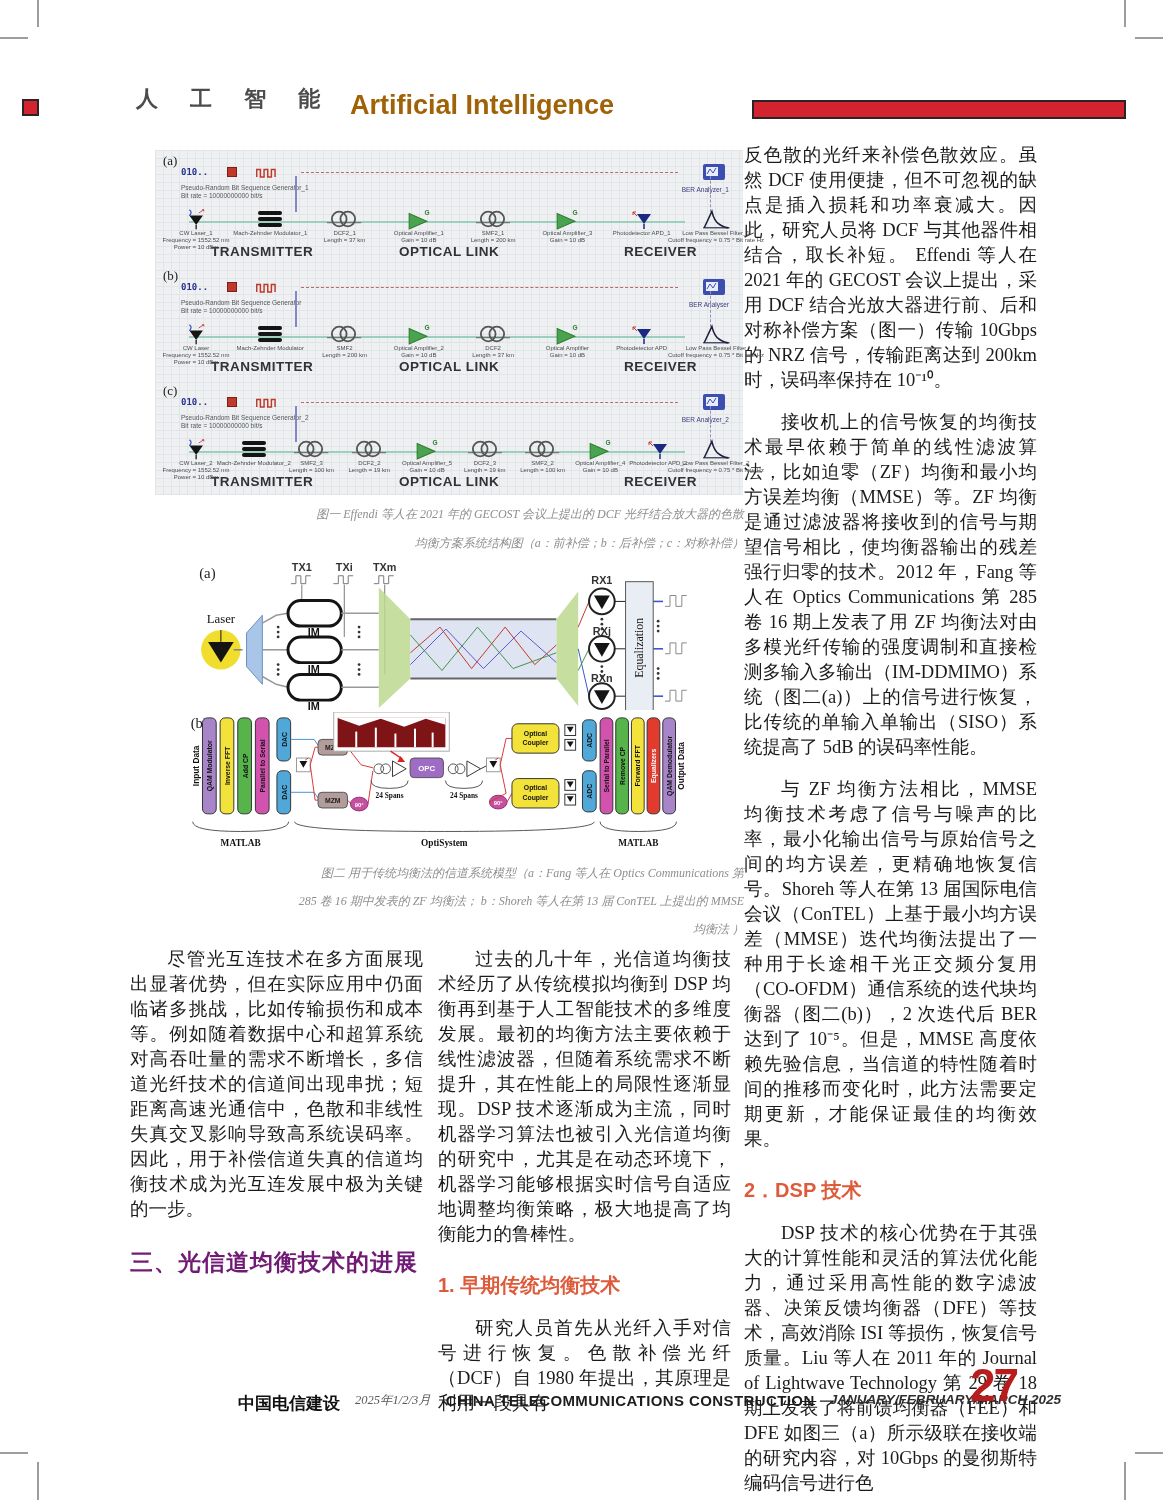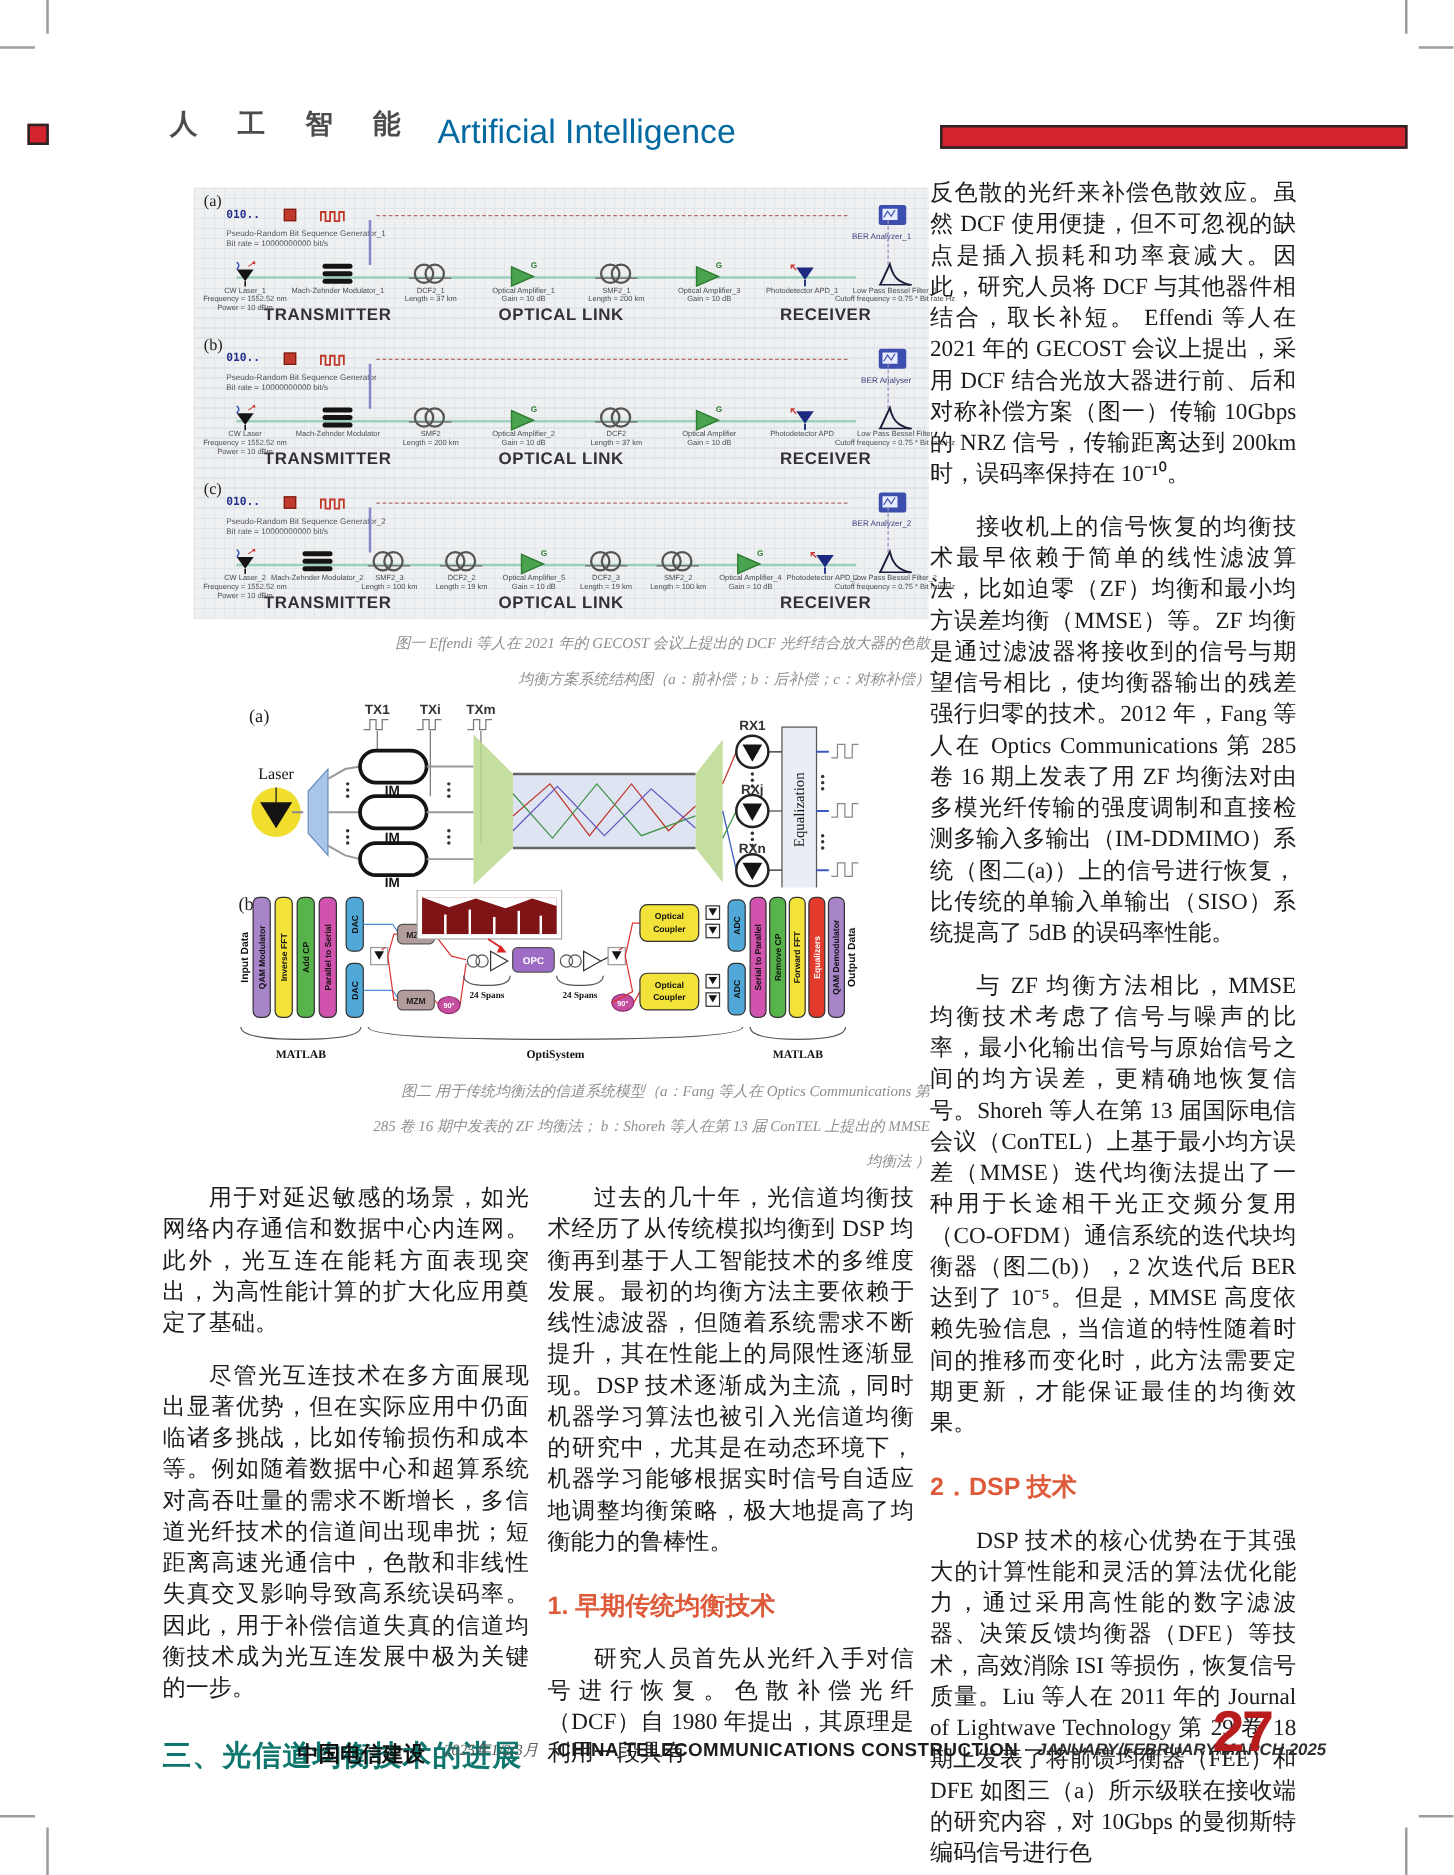--- a/index.html
+++ b/index.html
@@ -4,22 +4,22 @@
 <style>
   html,body{margin:0;padding:0;background:#fff;}
   .page{position:relative;width:1163px;height:1500px;background:#ffffff;overflow:hidden;
         font-family:"Liberation Serif",serif;color:#191919;}
   
   .cm{position:absolute;background:#9d9d9d;}
   
   .hdr-sq{position:absolute;left:22px;top:99px;width:13px;height:13px;background:#d2232e;border:2px solid #2a2426;}
   .t-cn{position:absolute;left:136px;top:84px;font-family:"Liberation Sans",sans-serif;font-weight:bold;
         font-size:22px;color:#4c4c4e;letter-spacing:13px;white-space:nowrap;}
-  .t-en{position:absolute;left:350px;top:90px;font-family:"Liberation Sans",sans-serif;font-weight:normal;
-        font-size:27px;color:#0369a1;white-space:nowrap;}
+  .t-en{position:absolute;left:350px;top:90px;font-family:"Liberation Sans",sans-serif;font-weight:bold;
+        font-size:27px;color:#a16207;white-space:nowrap;}
   .hdr-bar{position:absolute;left:752px;top:100px;width:370px;height:15px;background:#d2232e;border:2px solid #2a2426;}
   
   .f1wrap{position:absolute;left:155px;top:150px;width:588px;height:345px;background:#eef0f1;
     background-image:repeating-linear-gradient(0deg,#e2e5e7 0 1px,transparent 1px 8px),
                      repeating-linear-gradient(90deg,#e2e5e7 0 1px,transparent 1px 8px);}
   .f1p{position:absolute;left:0;width:588px;height:115px;}
   .f1tag{position:absolute;left:8px;top:3px;font-size:13px;color:#222;}
   .f1top{position:absolute;left:26px;right:16px;top:13px;height:18px;display:flex;align-items:center;gap:19px;}
   .f1bits{font-family:"DejaVu Sans Mono",monospace;font-weight:bold;font-size:9px;color:#26318e;}
   .f1redbox{width:8px;height:8px;background:#c0392b;border:1px solid #7c1f16;flex:none;}
@@ -43,21 +43,21 @@
   .sec1{left:56px;} .sec2{left:50%;transform:translateX(-50%);} .sec3{right:46px;}
   
   .figcap{position:absolute;font-style:italic;font-size:12px;color:#8e8e8e;text-align:right;line-height:29px;}
   
   .fig2a{position:absolute;left:188px;top:558px;}
   .fig2b{position:absolute;left:183px;top:712px;}
   
   .col{position:absolute;width:293px;font-size:18.5px;line-height:25px;text-align:justify;color:#1b1b1b;}
   .col p{margin:0 0 17px;text-indent:2em;}
   .col p.noind{text-indent:0;}
-  .h-red{font-family:"Liberation Sans",sans-serif;font-weight:bold;font-size:23px;color:#0f766e;
+  .h-red{font-family:"Liberation Sans",sans-serif;font-weight:bold;font-size:23px;color:#701a75;
          margin-top:28px;letter-spacing:1px;}
   .h-org{font-family:"Liberation Sans",sans-serif;font-weight:bold;font-size:20px;color:#dd5a3a;
          margin:26px 0 18px;}
   
   .footer{position:absolute;left:238px;top:1392px;display:flex;align-items:flex-start;gap:15px;
           font-family:"Liberation Sans",sans-serif;white-space:nowrap;}
   .ft-cn{font-weight:bold;font-size:17px;color:#101010;}
   .ft-dcn{font-family:"Liberation Serif",serif;font-style:italic;font-size:12.5px;color:#5a5a5a;}
   .ft-en{font-size:15px;color:#1d1d1d;letter-spacing:.4px;font-weight:bold;}
   .ft-den{font-style:italic;font-size:13.5px;color:#2e2e2e;font-weight:bold;}
@@ -654,21 +654,20 @@
     <text class="ser" x="461" y="137" font-size="9.5" font-weight="bold" fill="#111" text-anchor="middle">MATLAB</text>
   </svg>
 
   <div class="figcap" style="left:120px;top:859px;width:624px;line-height:28px">
     <div>图二  用于传统均衡法的信道系统模型（a：Fang 等人在 Optics  Communications 第</div>
     <div>285 卷 16 期中发表的 ZF 均衡法；  b：Shoreh 等人在第 13 届 ConTEL 上提出的 MMSE</div>
     <div>均衡法 ）</div>
   </div>
 
   <div class="col" style="left:130px;top:947px">
-    <p>用于对延迟敏感的场景，如光网络内存通信和数据中心内连网。此外，光互连在能耗方面表现突出，为高性能计算的扩大化应用奠定了基础。</p>
     <p>尽管光互连技术在多方面展现出显著优势，但在实际应用中仍面临诸多挑战，比如传输损伤和成本等。例如随着数据中心和超算系统对高吞吐量的需求不断增长，多信道光纤技术的信道间出现串扰；短距离高速光通信中，色散和非线性失真交叉影响导致高系统误码率。因此，用于补偿信道失真的信道均衡技术成为光互连发展中极为关键的一步。</p>
     <div class="h-red">三、光信道均衡技术的进展</div>
   </div>
 
   <div class="col" style="left:438px;top:947px">
     <p>过去的几十年，光信道均衡技术经历了从传统模拟均衡到 DSP 均衡再到基于人工智能技术的多维度发展。最初的均衡方法主要依赖于线性滤波器，但随着系统需求不断提升，其在性能上的局限性逐渐显现。DSP 技术逐渐成为主流，同时机器学习算法也被引入光信道均衡的研究中，尤其是在动态环境下，机器学习能够根据实时信号自适应地调整均衡策略，极大地提高了均衡能力的鲁棒性。</p>
     <div class="h-org">1. 早期传统均衡技术</div>
     <p>研究人员首先从光纤入手对信号进行恢复。色散补偿光纤（DCF）自 1980 年提出，其原理是利用一段具有</p>
   </div>
 

